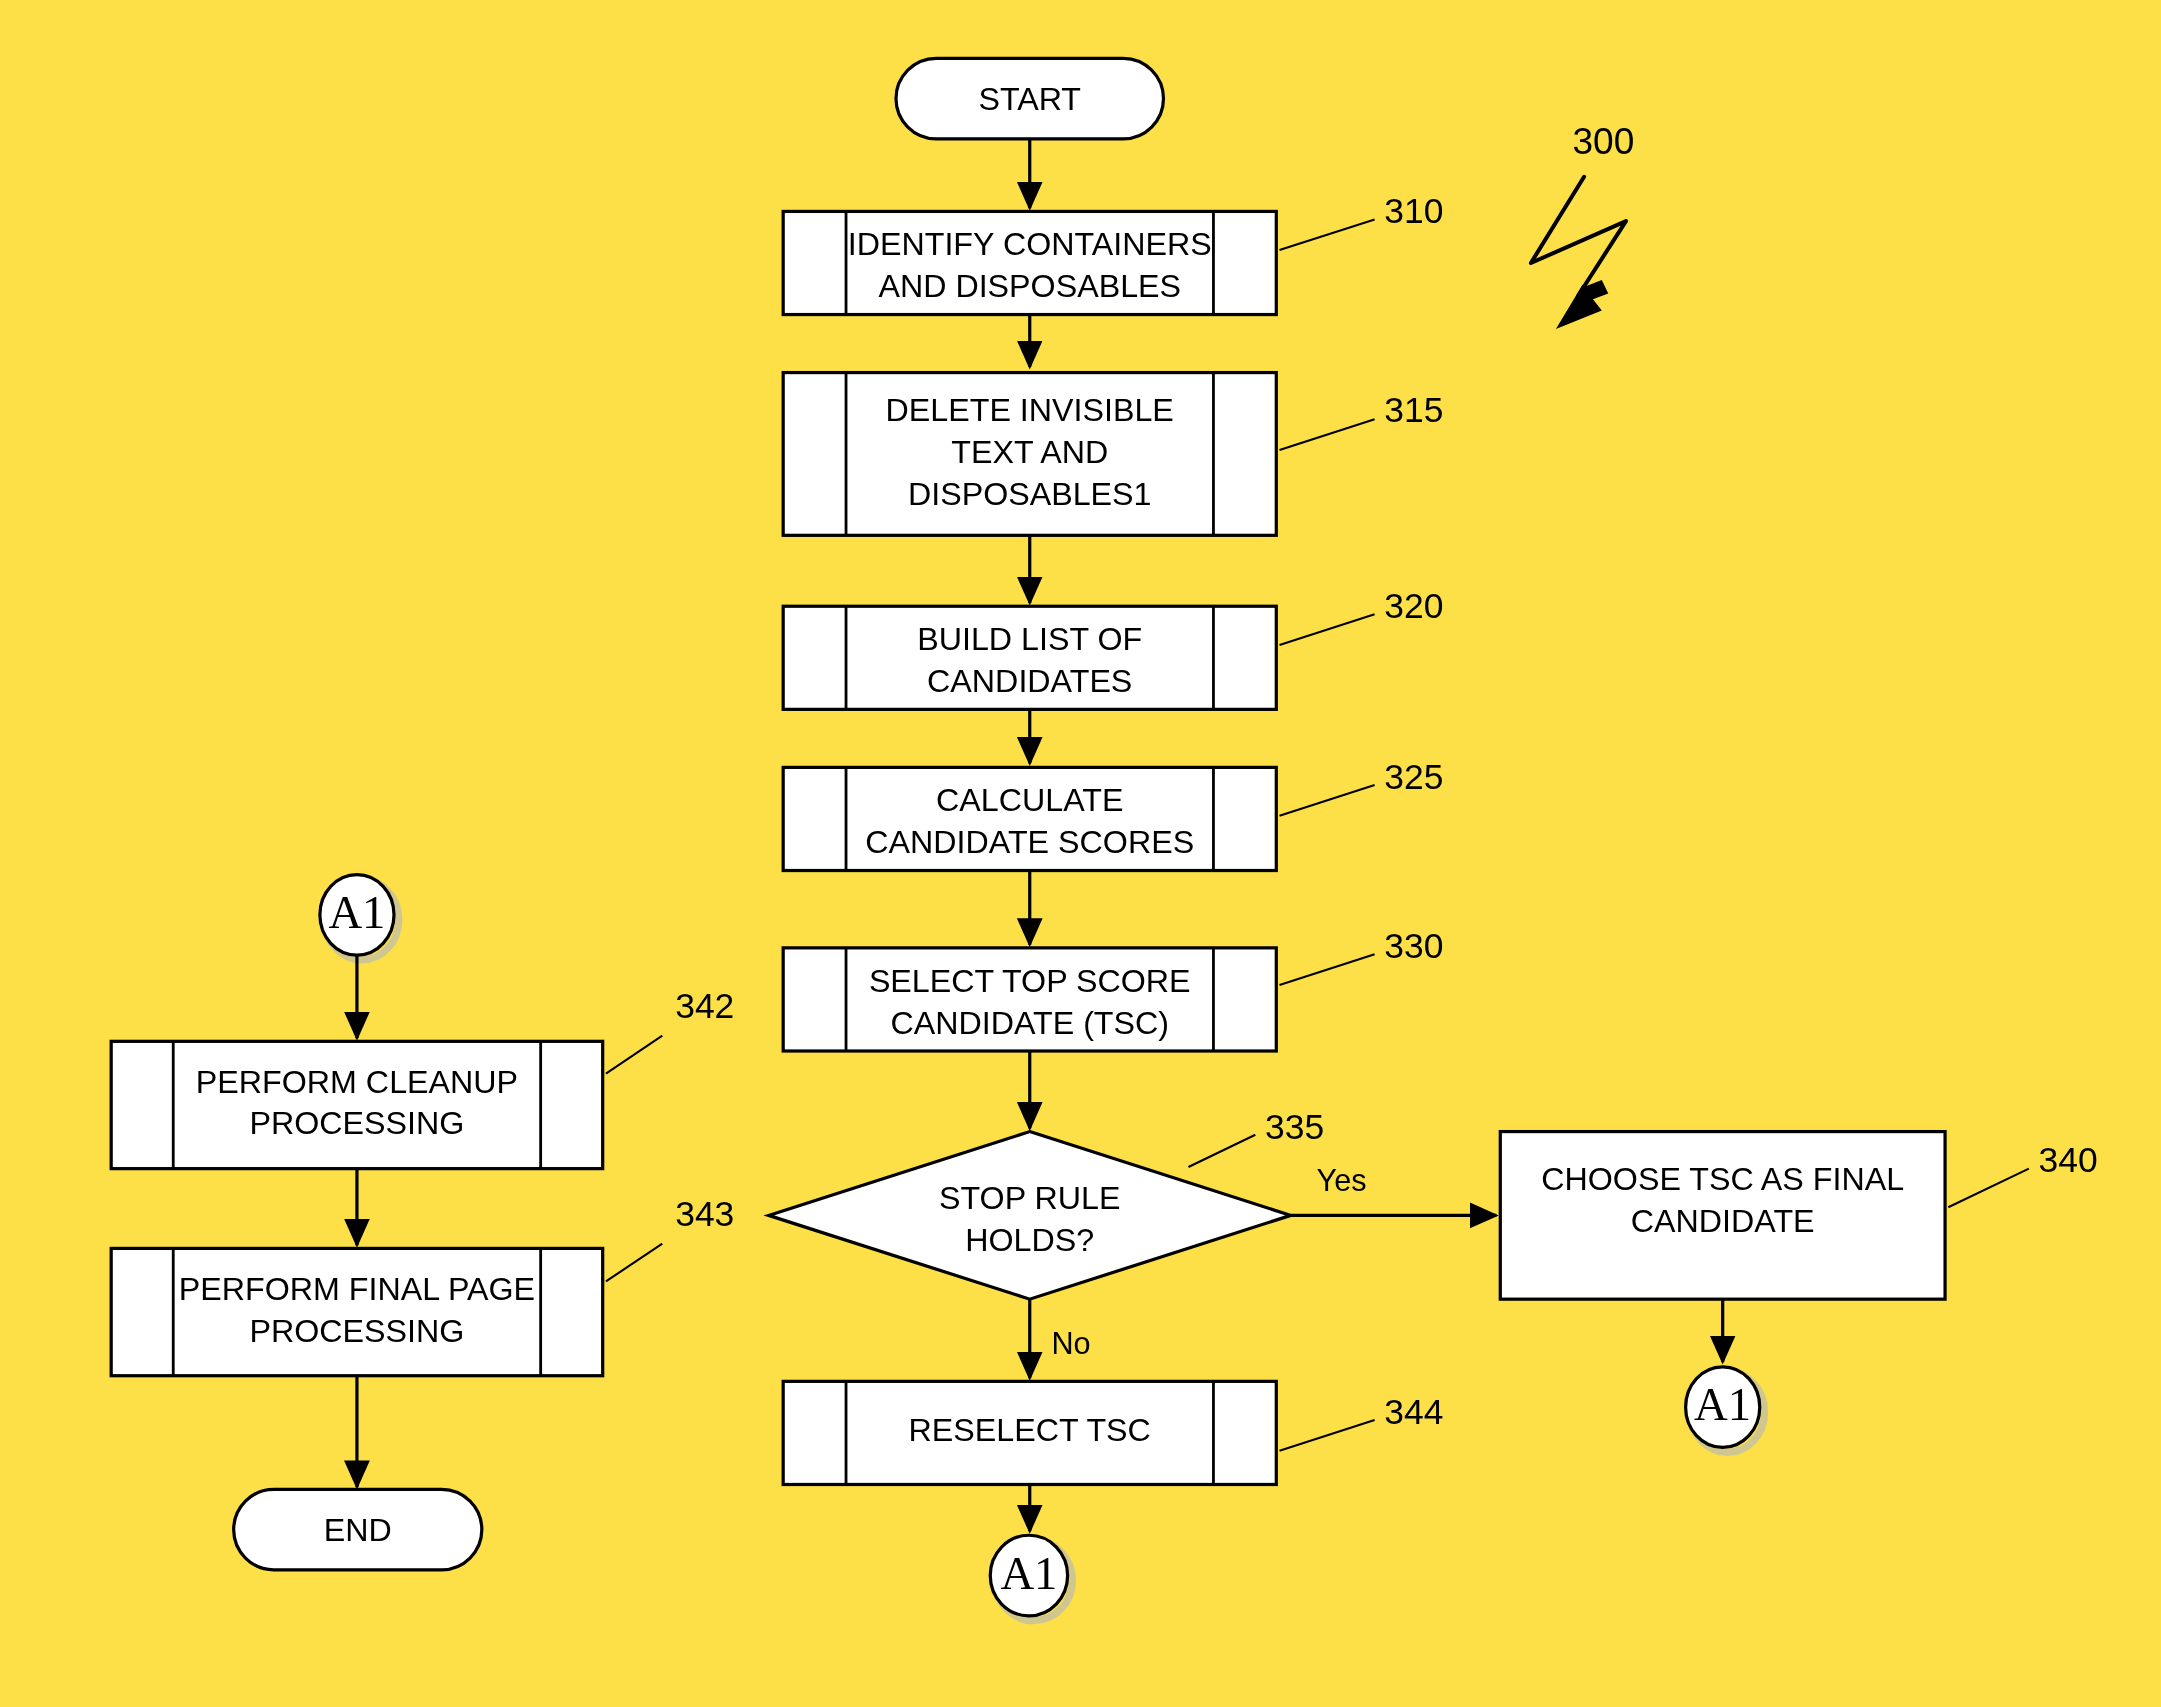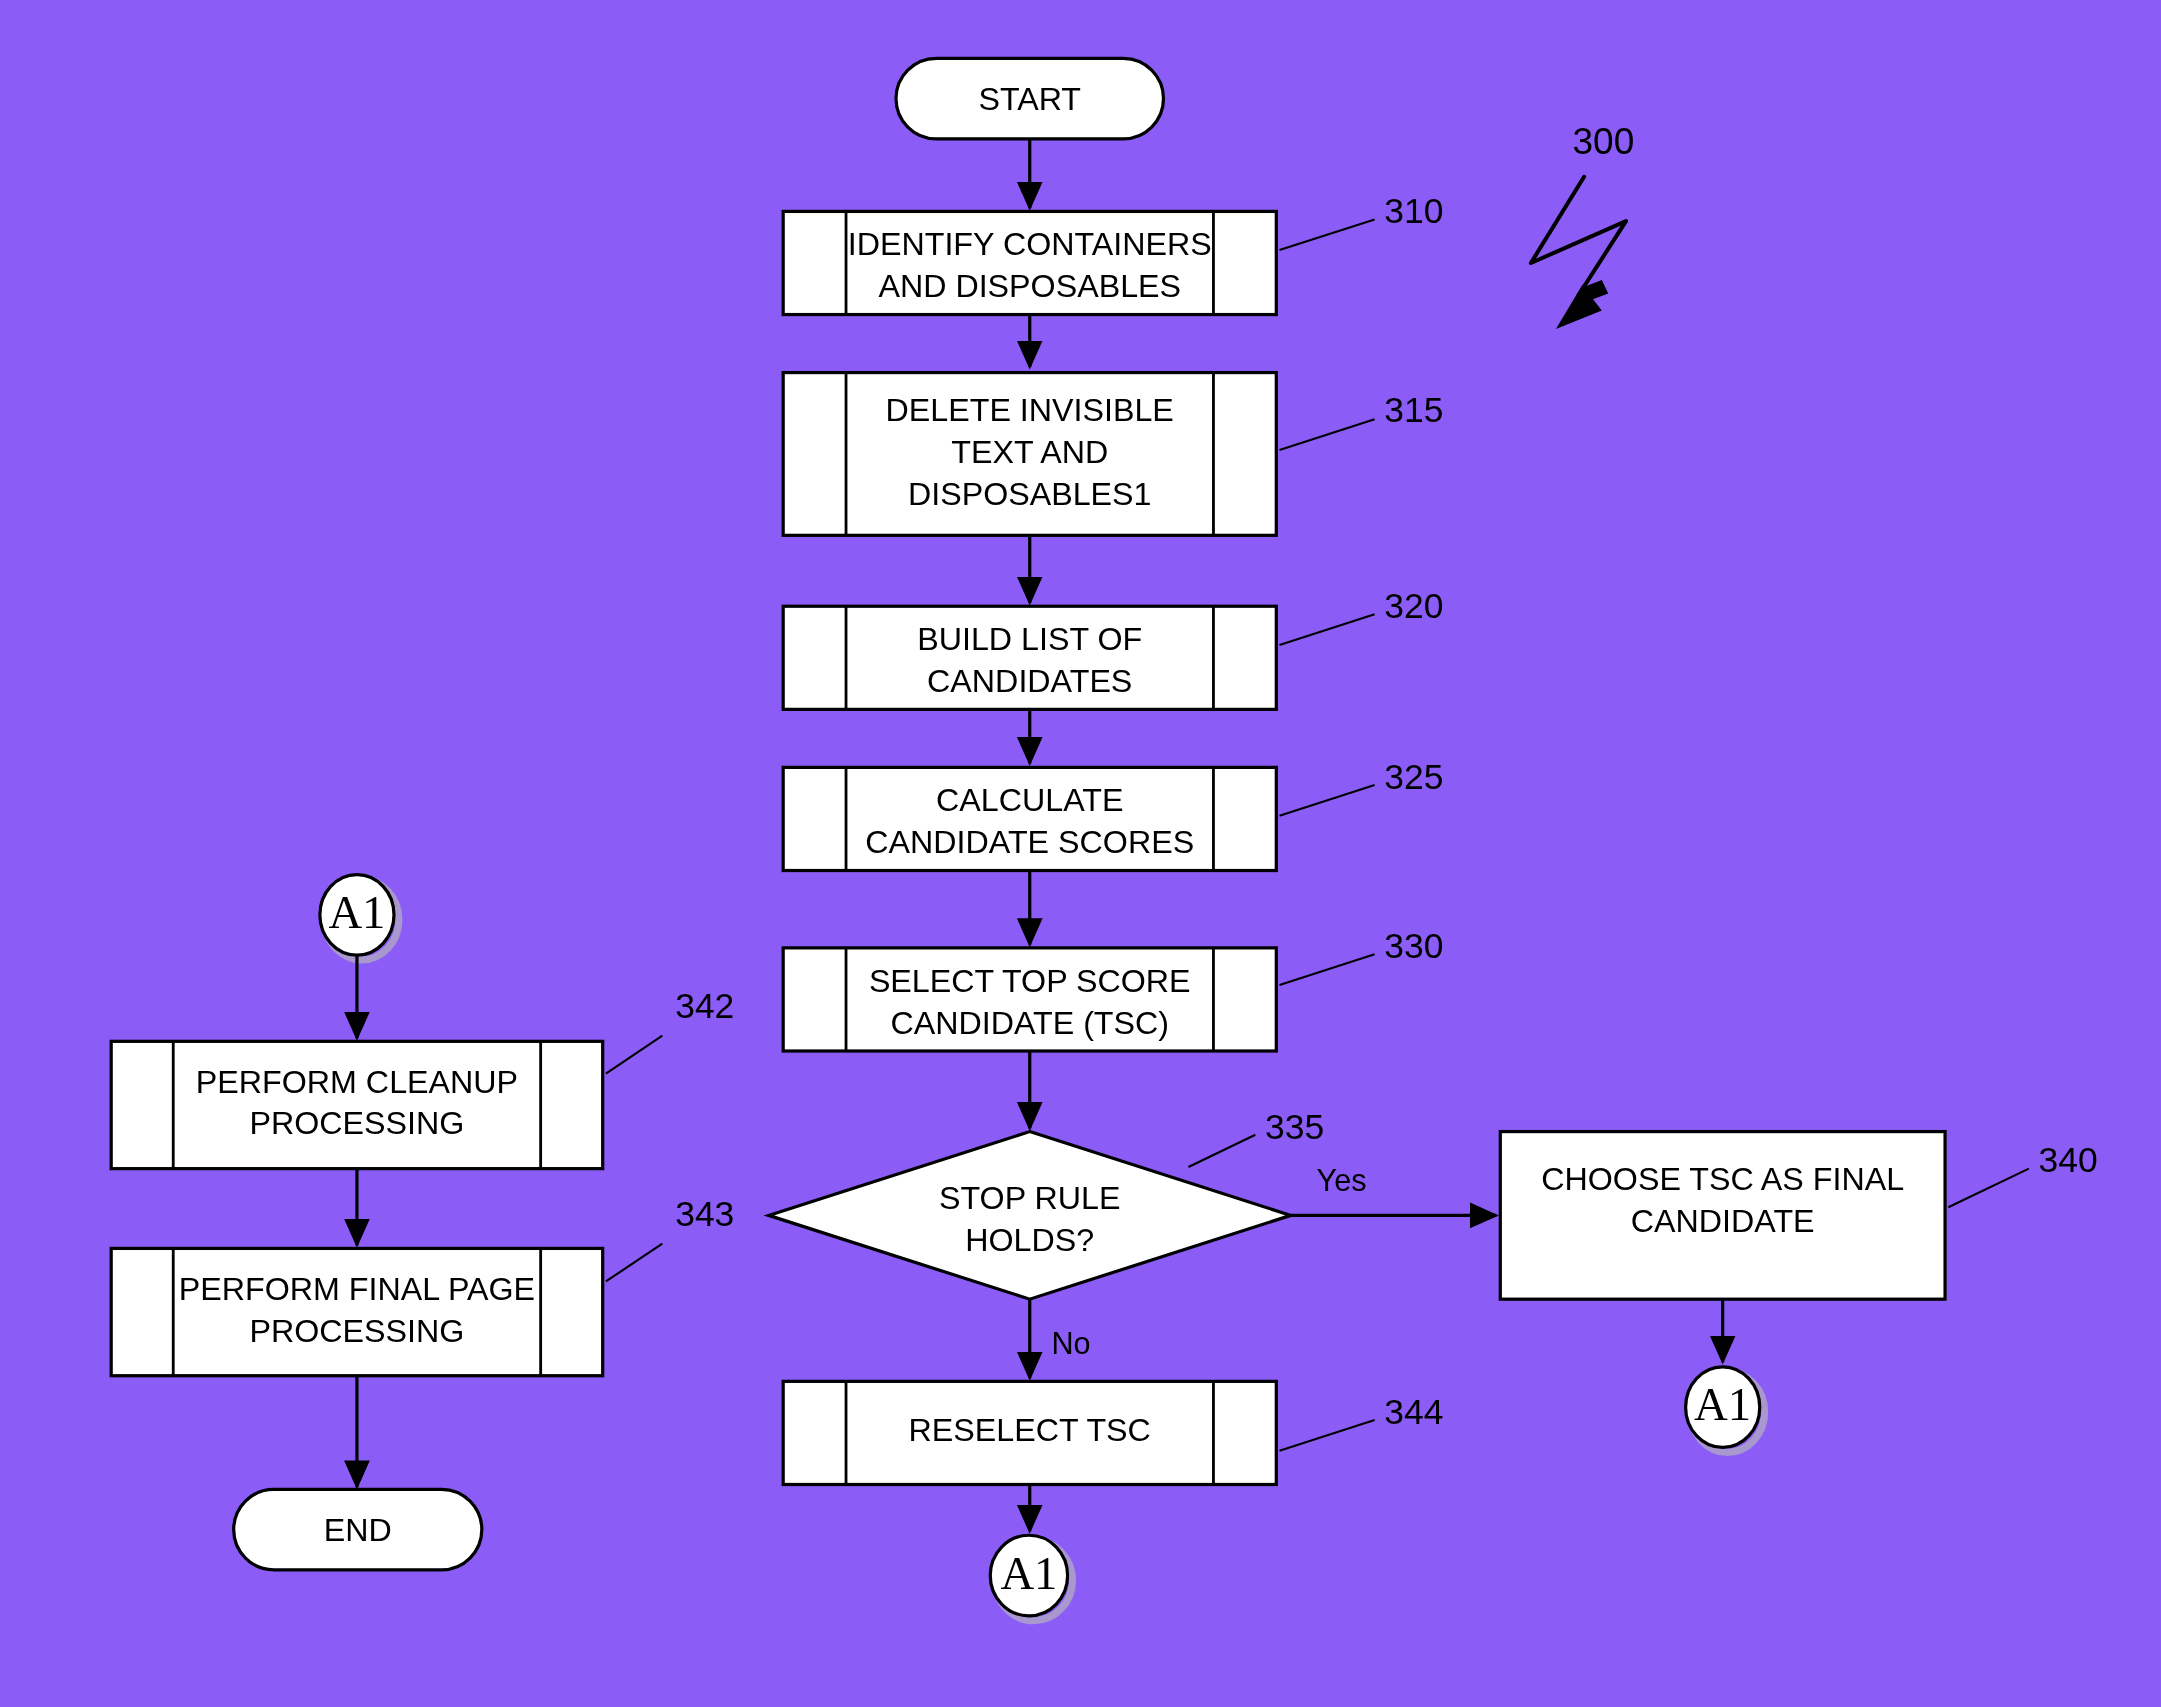--- a/index.html
+++ b/index.html
@@ -4,21 +4,21 @@
 <style>
   html, body {
     margin: 0;
     padding: 0;
     background: #ffffff;
   }
   #page {
     position: relative;
     width: 2161px;
     height: 1708px;
-    background: #8b5cf6;
+    background: #fde047;
     overflow: hidden;
     font-family: "Liberation Sans", sans-serif;
   }
   svg.diagram {
     position: absolute;
     inset: 0;
     width: 2161px;
     height: 1708px;
     display: block;
   }

